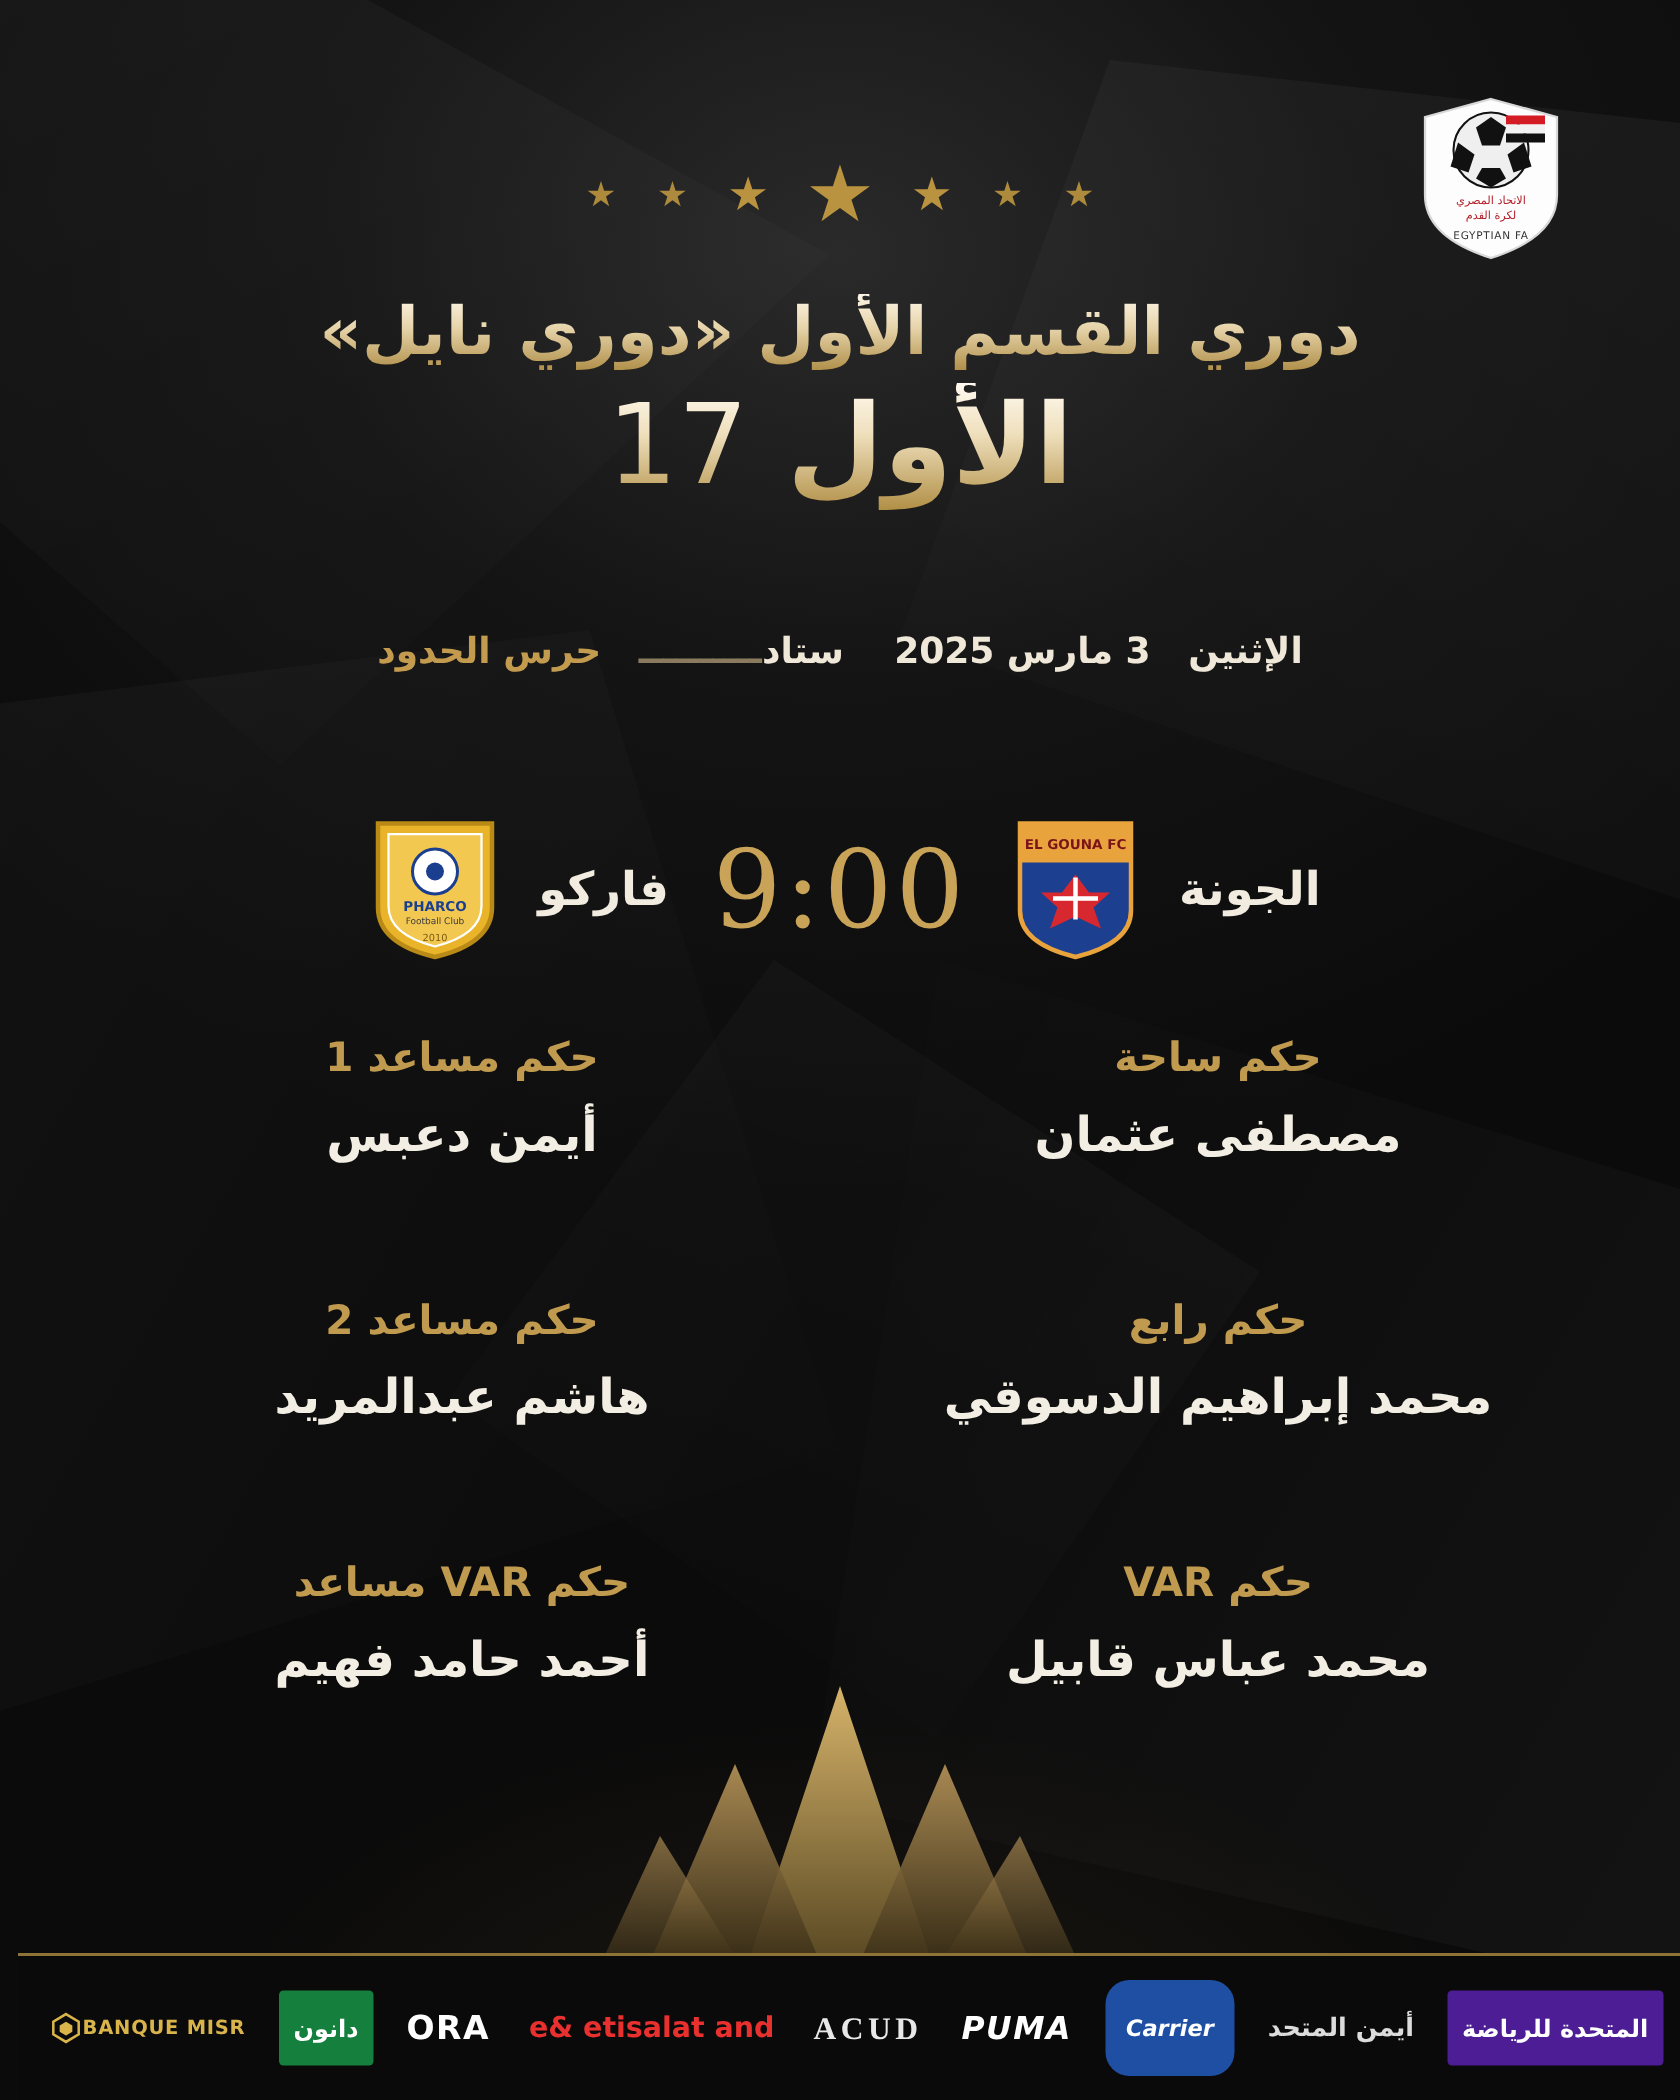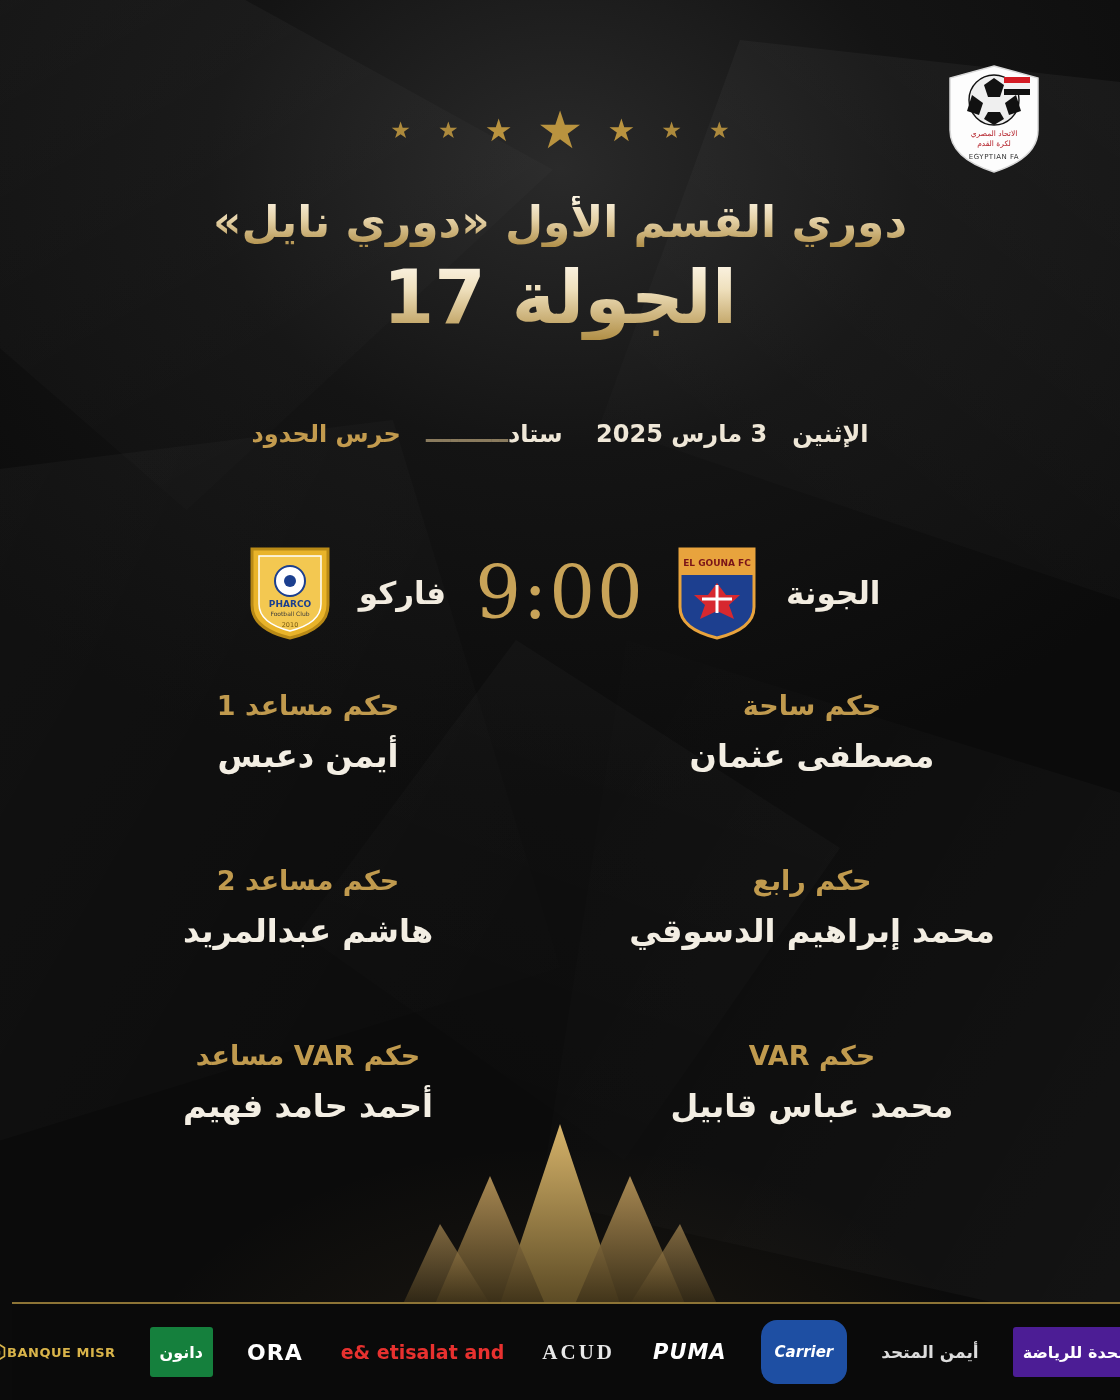--- a/index.html
+++ b/index.html
@@ -98,21 +98,21 @@
     font-weight: bold;
     direction: rtl;
     background: linear-gradient(180deg, #fffaf0 0%, #efe0bd 40%, #b18f46 100%);
     -webkit-background-clip: text;
     background-clip: text;
     color: transparent;
     line-height: 1.15;
   }
   .round-num {
     font-family: "DejaVu Sans", sans-serif;
-    font-weight: bold;
+    font-weight: normal;
   }
   .meta-line {
     position: absolute;
     top: 420px; left: 0; right: 0;
     text-align: center;
     font-size: 24px;
     font-weight: bold;
     color: #efe7d7;
     z-index: 5;
     direction: rtl;
@@ -191,21 +191,21 @@
   }
   .sponsor-bar {
     position: absolute;
     bottom: 0; left: 12px; right: 0;
     height: 96px;
     background: #0a0a0a;
     border-top: 2px solid #8d7436;
     display: flex;
     align-items: center;
     justify-content: center;
-    gap: 30px;
+    gap: 18px;
     z-index: 6;
     direction: ltr;
     text-align: center;
   }
   .sp {
     height: 40px;
     display: flex;
     align-items: center;
     justify-content: center;
     color: #fff;
@@ -261,21 +261,21 @@
     <span class="st-md">★</span>
     <span class="st-lg">★</span>
     <span class="st-md">★</span>
     <span class="st-sm">★</span>
     <span class="st-sm">★</span>
   </div>
 
   <div class="title-wrap">
     <div class="league-title">دوري القسم الأول «دوري نايل»</div>
     <div class="round-line">
-      <span>الجولة</span>
+      <span>الأول</span>
       <span class="round-num">17</span>
     </div>
   </div>
 
   <div class="meta-line">
     <span>الإثنين</span>
     &nbsp;
     <span>3  مارس 2025</span>
     &nbsp;&nbsp;
     <span>ستاد</span><span class="dots">ــــــــــ</span>

